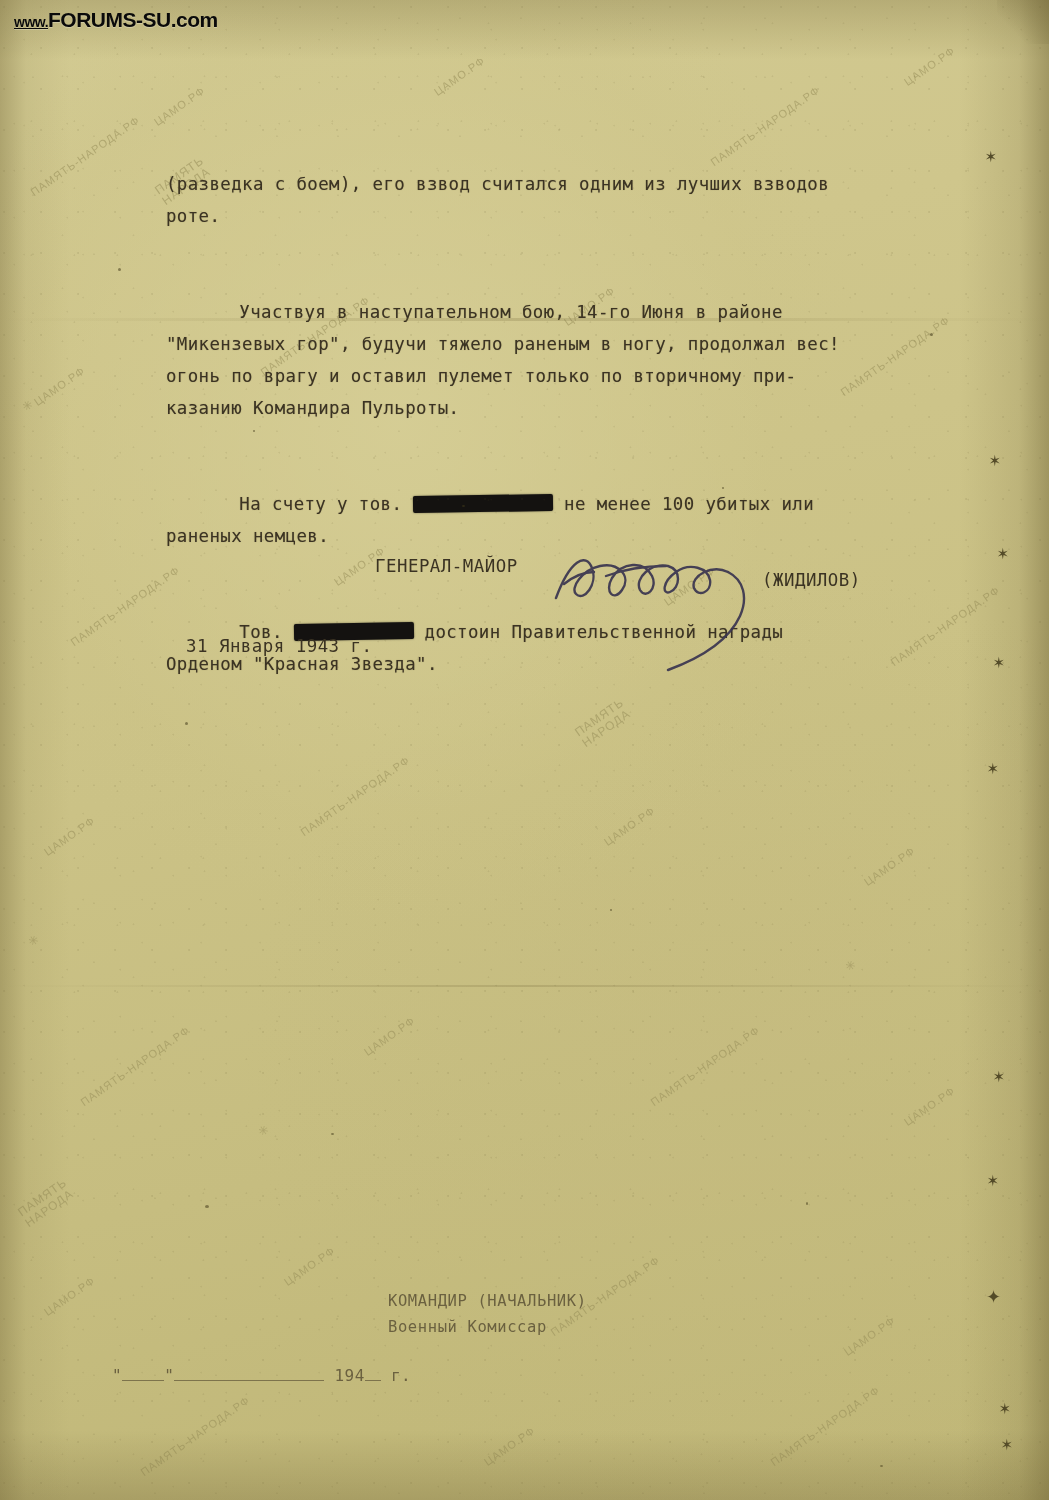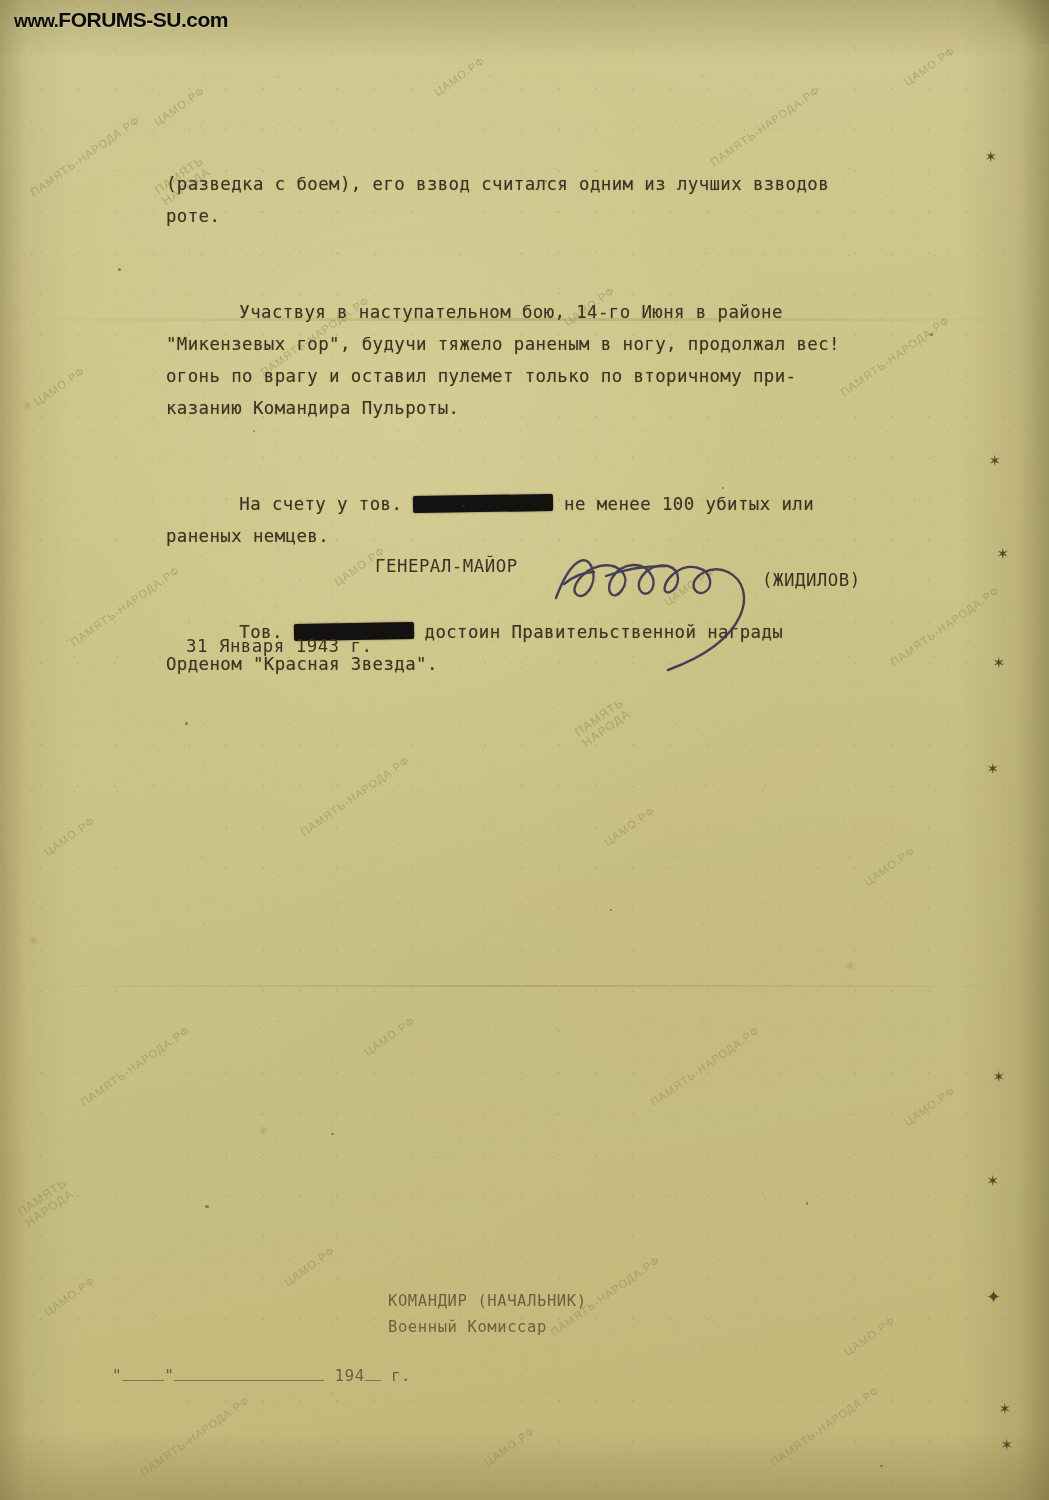--- a/index.html
+++ b/index.html
@@ -92,21 +92,21 @@
     top: 8px;
     left: 14px;
     font-family: "Liberation Sans", sans-serif;
     font-weight: bold;
     font-size: 21px;
     letter-spacing: -0.5px;
     color: #0a0a0a;
     text-shadow: 0 1px 0 rgba(255,255,255,0.25);
     z-index: 40;
   }
-  .banner .www { font-size: 18px; }
+  .banner .www { font-size: 14px; text-decoration: underline; }
 
   
   .doc-text {
     position: absolute;
     left: 166px;
     top: 104px;
     width: 830px;
     font-family: "DejaVu Sans Mono", monospace;
     font-size: 17.4px;
     line-height: 32px;

